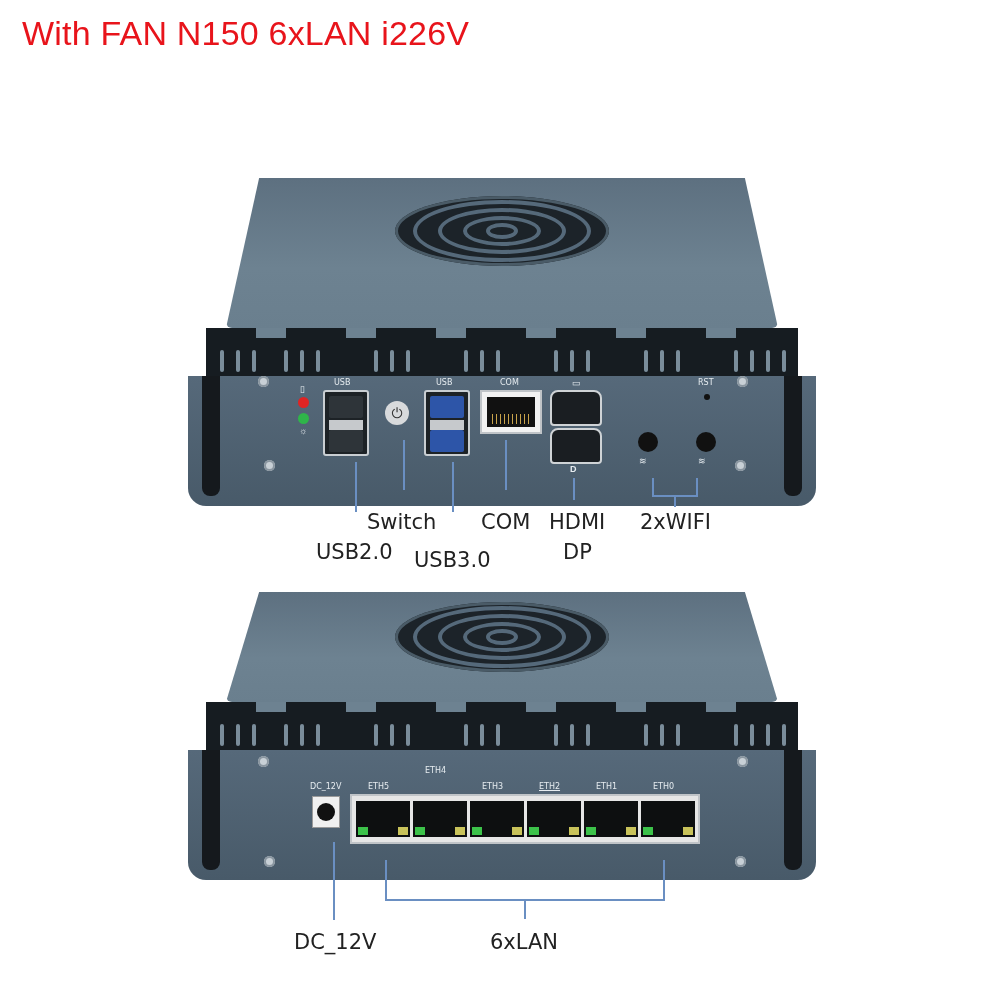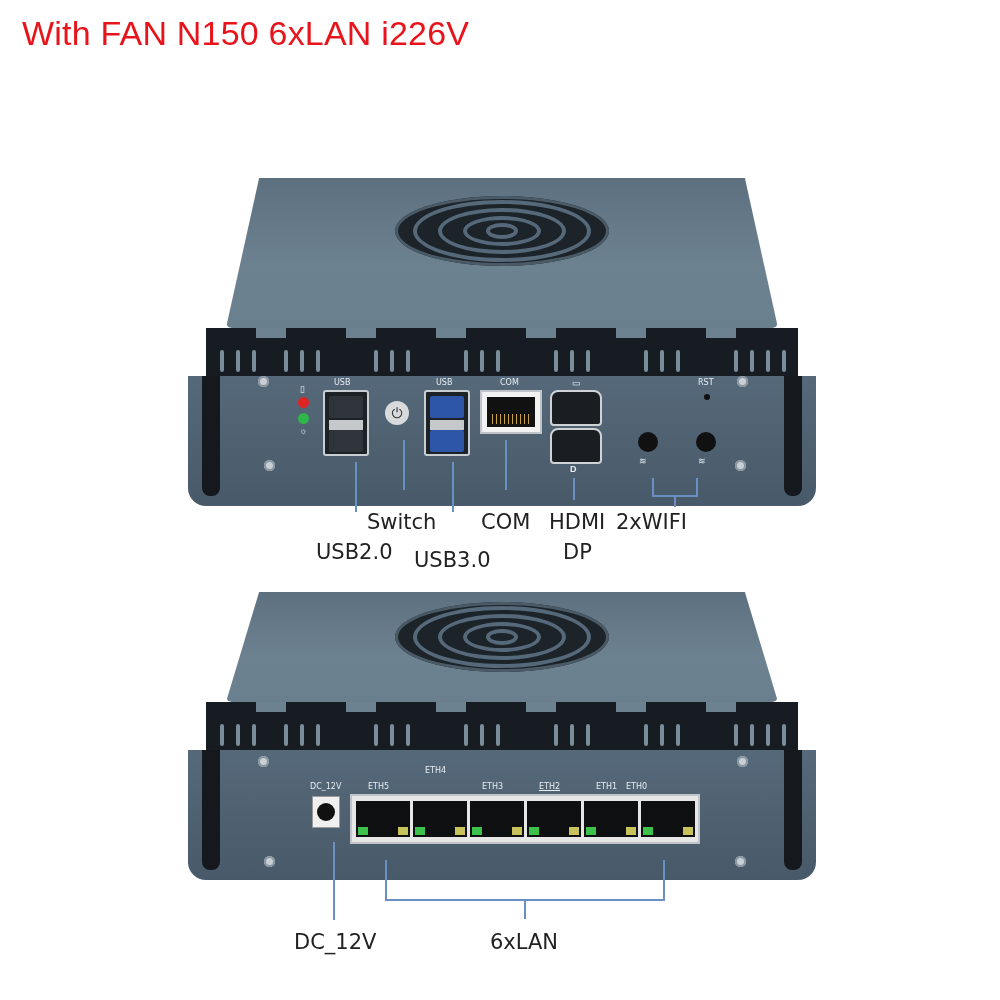--- a/index.html
+++ b/index.html
@@ -142,21 +142,21 @@
 <div class="callout-line" style="left:505px;top:440px;width:2px;height:50px;"></div>
 <div class="callout-line" style="left:573px;top:478px;width:2px;height:22px;"></div>
 <div class="callout-line" style="left:652px;top:478px;width:2px;height:18px;"></div>
 <div class="callout-line" style="left:696px;top:478px;width:2px;height:18px;"></div>
 <div class="callout-line" style="left:652px;top:495px;width:46px;height:2px;"></div>
 <div class="callout-line" style="left:674px;top:495px;width:2px;height:12px;"></div>
 
 <span class="callout-text" style="left:367px;top:510px;">Switch</span>
 <span class="callout-text" style="left:481px;top:510px;">COM</span>
 <span class="callout-text" style="left:549px;top:510px;">HDMI</span>
-<span class="callout-text" style="left:616px;top:510px;">2xWIFI</span>
+<span class="callout-text" style="left:640px;top:510px;">2xWIFI</span>
 <span class="callout-text" style="left:316px;top:540px;">USB2.0</span>
 <span class="callout-text" style="left:414px;top:548px;">USB3.0</span>
 <span class="callout-text" style="left:563px;top:540px;">DP</span>
 
 <div class="device" style="top:592px;height:300px;">
   <div class="top-panel" style="height:110px;">
     <div class="fan" style="top:10px;">
       <div class="ring" style="width:170px;height:54px;"></div>
       <div class="ring" style="width:120px;height:38px;"></div>
       <div class="ring" style="width:70px;height:22px;"></div>
@@ -202,21 +202,21 @@
     <div class="screw" style="right:70px;top:106px"></div>
 
     <span class="port-label" style="left:122px;top:32px;">DC_12V</span>
     <div class="dc-jack" style="left:124px;top:46px;"></div>
 
     <span class="port-label" style="left:180px;top:32px;">ETH5</span>
     <span class="port-label" style="left:237px;top:16px;">ETH4</span>
     <span class="port-label" style="left:294px;top:32px;">ETH3</span>
     <span class="port-label" style="left:351px;top:32px;text-decoration:underline;">ETH2</span>
     <span class="port-label" style="left:408px;top:32px;">ETH1</span>
-    <span class="port-label" style="left:438px;top:32px;">ETH0</span>
+    <span class="port-label" style="left:465px;top:32px;">ETH0</span>
 
     <div class="lan-bank" style="left:162px;top:44px;width:346px;">
       <div class="lan-port" style="left:4px">
           <div class="g"></div>
           <div class="y"></div>
         </div>
       <div class="lan-port" style="left:61px">
           <div class="g"></div>
           <div class="y"></div>
         </div>

